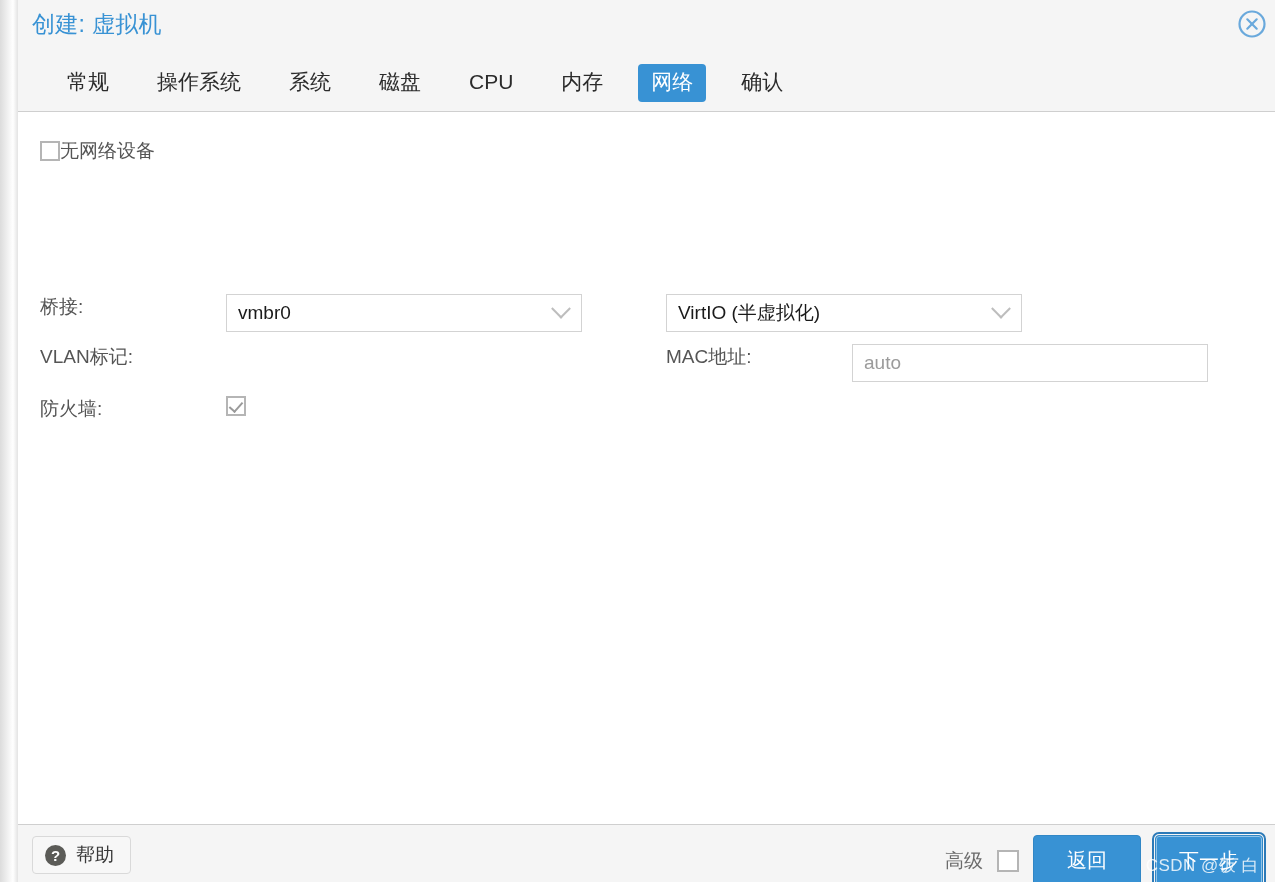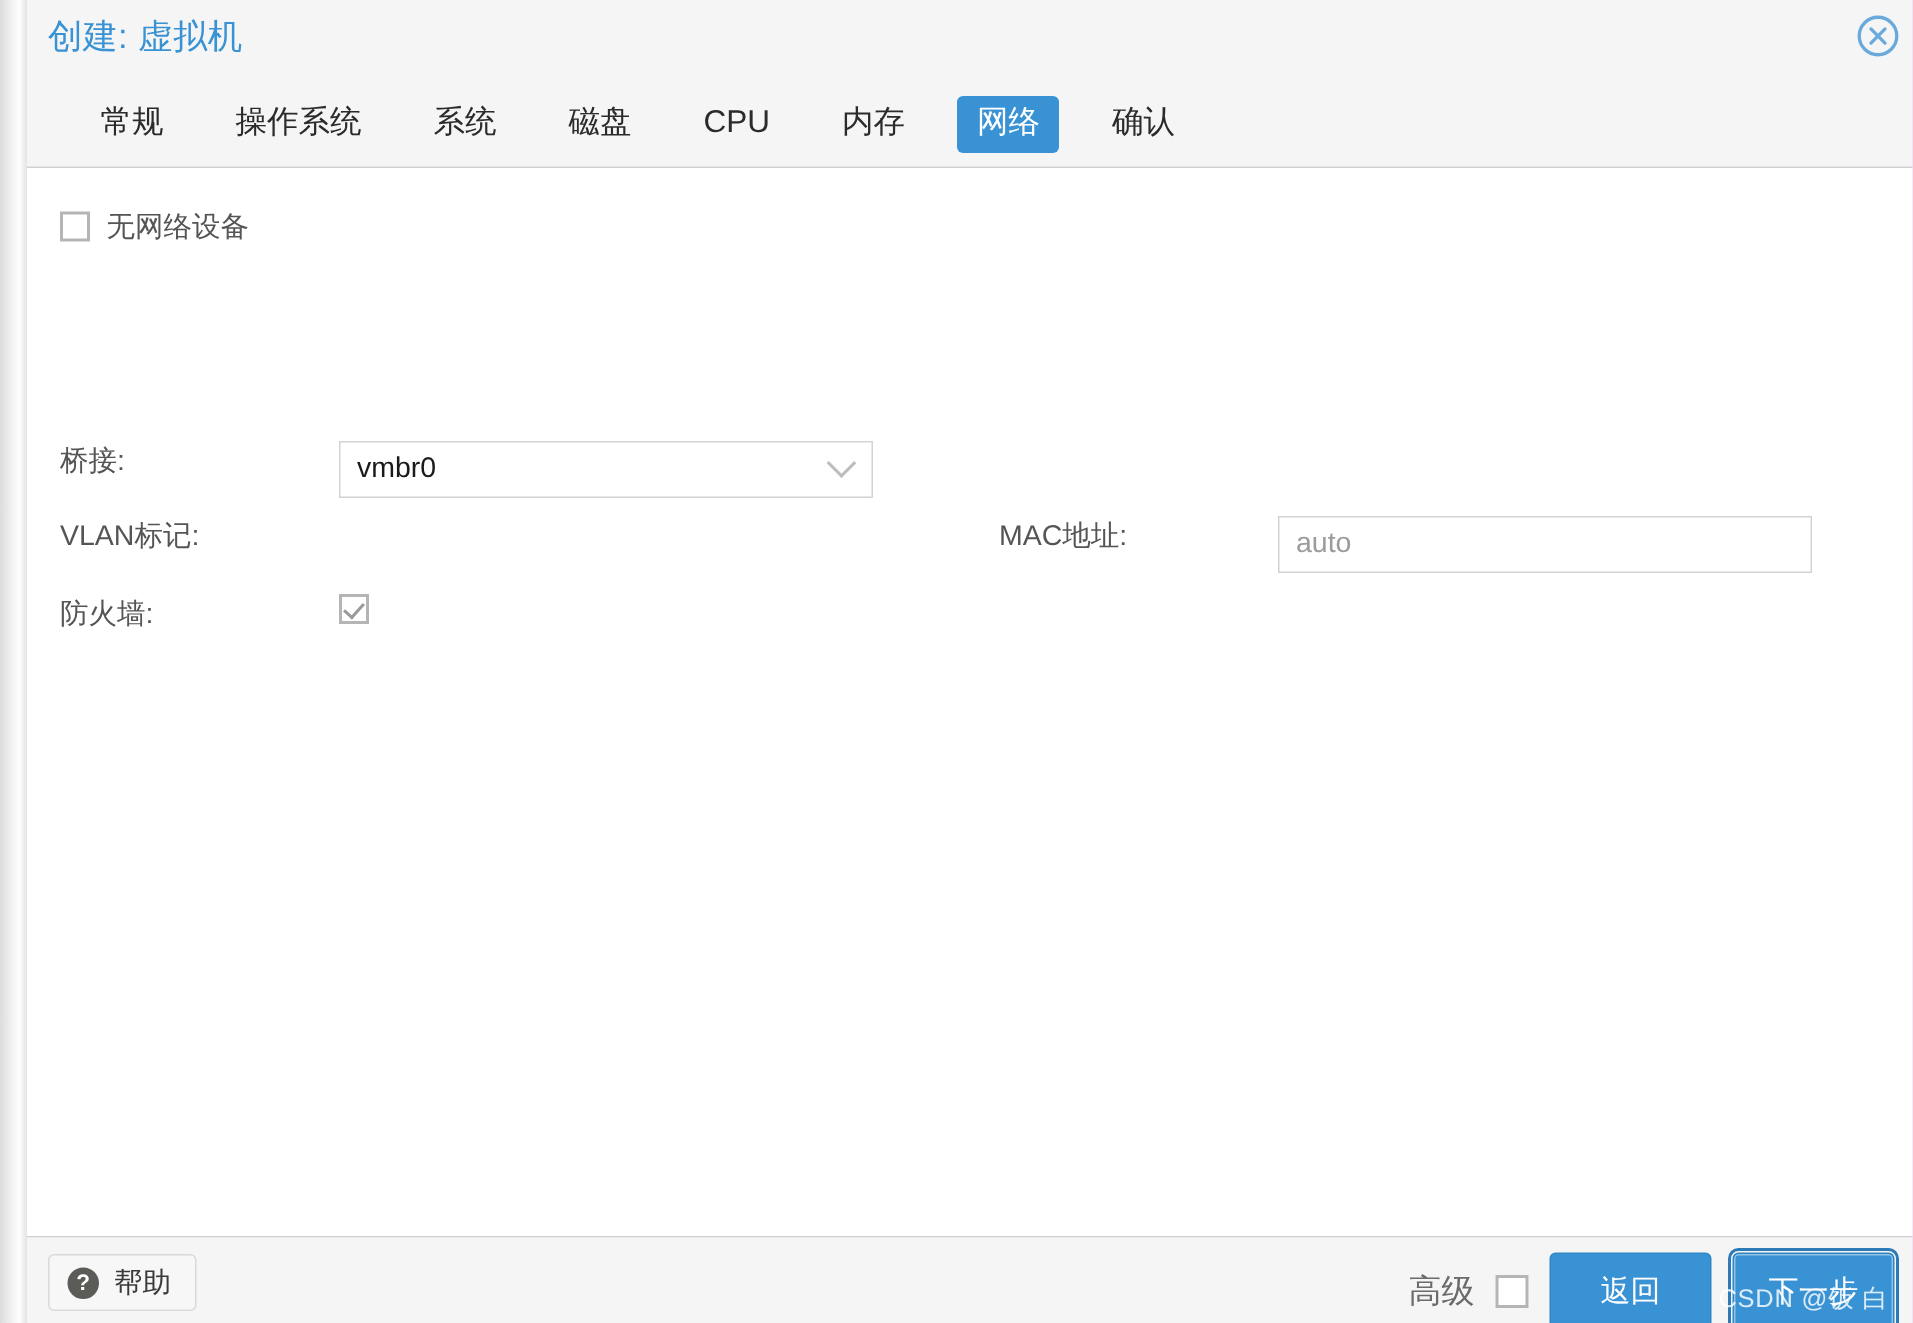--- a/index.html
+++ b/index.html
@@ -115,21 +115,20 @@
     height: 100%;
   }
 
   
   #nodevice-row {
     position: absolute;
     left: 22px;
     top: 26px;
     display: flex;
     align-items: center;
-    gap: 11px;
     cursor: pointer;
   }
   .cbox {
     width: 20px;
     height: 20px;
     border: 2px solid #b5b5b5;
     background: #ffffff;
     box-sizing: border-box;
     position: relative;
     flex: 0 0 auto;
@@ -274,21 +273,21 @@
 
   #footer-right {
     position: absolute;
     right: 12px;
     top: 10px;
     display: flex;
     align-items: center;
     gap: 14px;
   }
   #adv-label {
-    font-size: 22px;
+    font-size: 19px;
     color: #6b6b6b;
     white-space: nowrap;
   }
   #adv-check {
     width: 22px;
     height: 22px;
     border: 2px solid #b5b5b5;
     background: #ffffff;
     box-sizing: border-box;
     cursor: pointer;
@@ -378,20 +377,26 @@
         <div class="field-row col-left row-2">
           <div class="flabel">VLAN标记:</div>
         </div>
 
         <div class="field-row col-left row-3">
           <div class="flabel">防火墙:</div>
           <div id="firewall-box" class="cbox checked"></div>
         </div>
 
         <div class="field-row col-right row-1">
+          <div class="control">
+            <div class="val">VirtIO (半虚拟化)</div>
+            <div class="trigger">
+              <div class="chev-down"></div>
+            </div>
+          </div>
         </div>
 
         <div class="field-row col-right row-2">
           <div class="flabel">MAC地址:</div>
           <div class="control">
             <div class="val placeholder">auto</div>
           </div>
         </div>
 
       </div>

